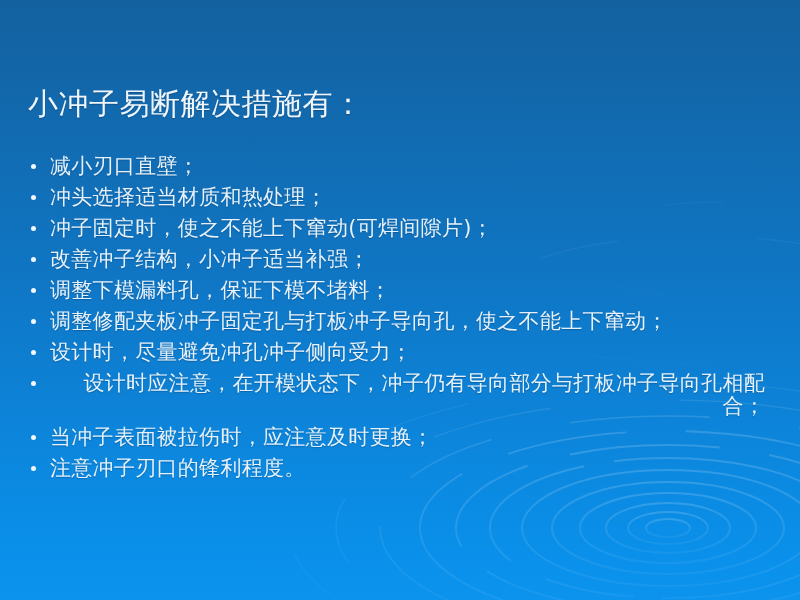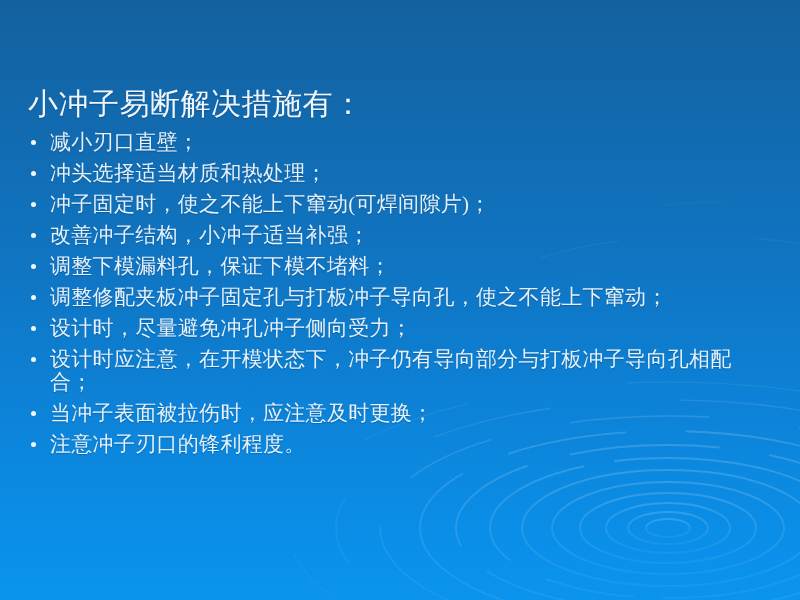--- a/index.html
+++ b/index.html
@@ -30,37 +30,36 @@
     height: 600px;
     pointer-events: none;
   }
 
   
   .content {
     position: absolute;
     left: 0; top: 0;
     width: 796px;
     height: 600px;
-    font-family: Liberation Serif, serif;
   }
   .slide-title {
     position: absolute;
     left: 28px;
     top: 85px;
     font-size: 30px;
     line-height: 38px;
     color: #eef5fb;
     letter-spacing: 0.5px;
     white-space: nowrap;
     text-shadow: 0 1px 1px rgba(0,40,80,0.35);
   }
   .bullet-list {
     position: absolute;
     left: 26px;
-    top: 131px;
+    top: 155px;
     width: 750px;
   }
   .bullet-item {
     position: relative;
     padding-left: 24px;
     margin-bottom: 8px;
     font-size: 21px;
     line-height: 23px;
     color: #e6f1fa;
     letter-spacing: 0.3px;
@@ -74,20 +73,21 @@
     height: 5px;
     border-radius: 50%;
     background: #f2f8fd;
   }
   .bullet-item .txt {
     display: block;
     white-space: normal;
   }
   .bullet-item.wrap .txt {
     width: 715px;
+    text-align: right;
   }
 </style>
 </head>
 <body>
 
 <div id="slide">
 
   <svg class="ripples" viewBox="0 0 800 600" xmlns="http://www.w3.org/2000/svg" aria-hidden="true">
     <defs>
       <clipPath id="slideclip">

